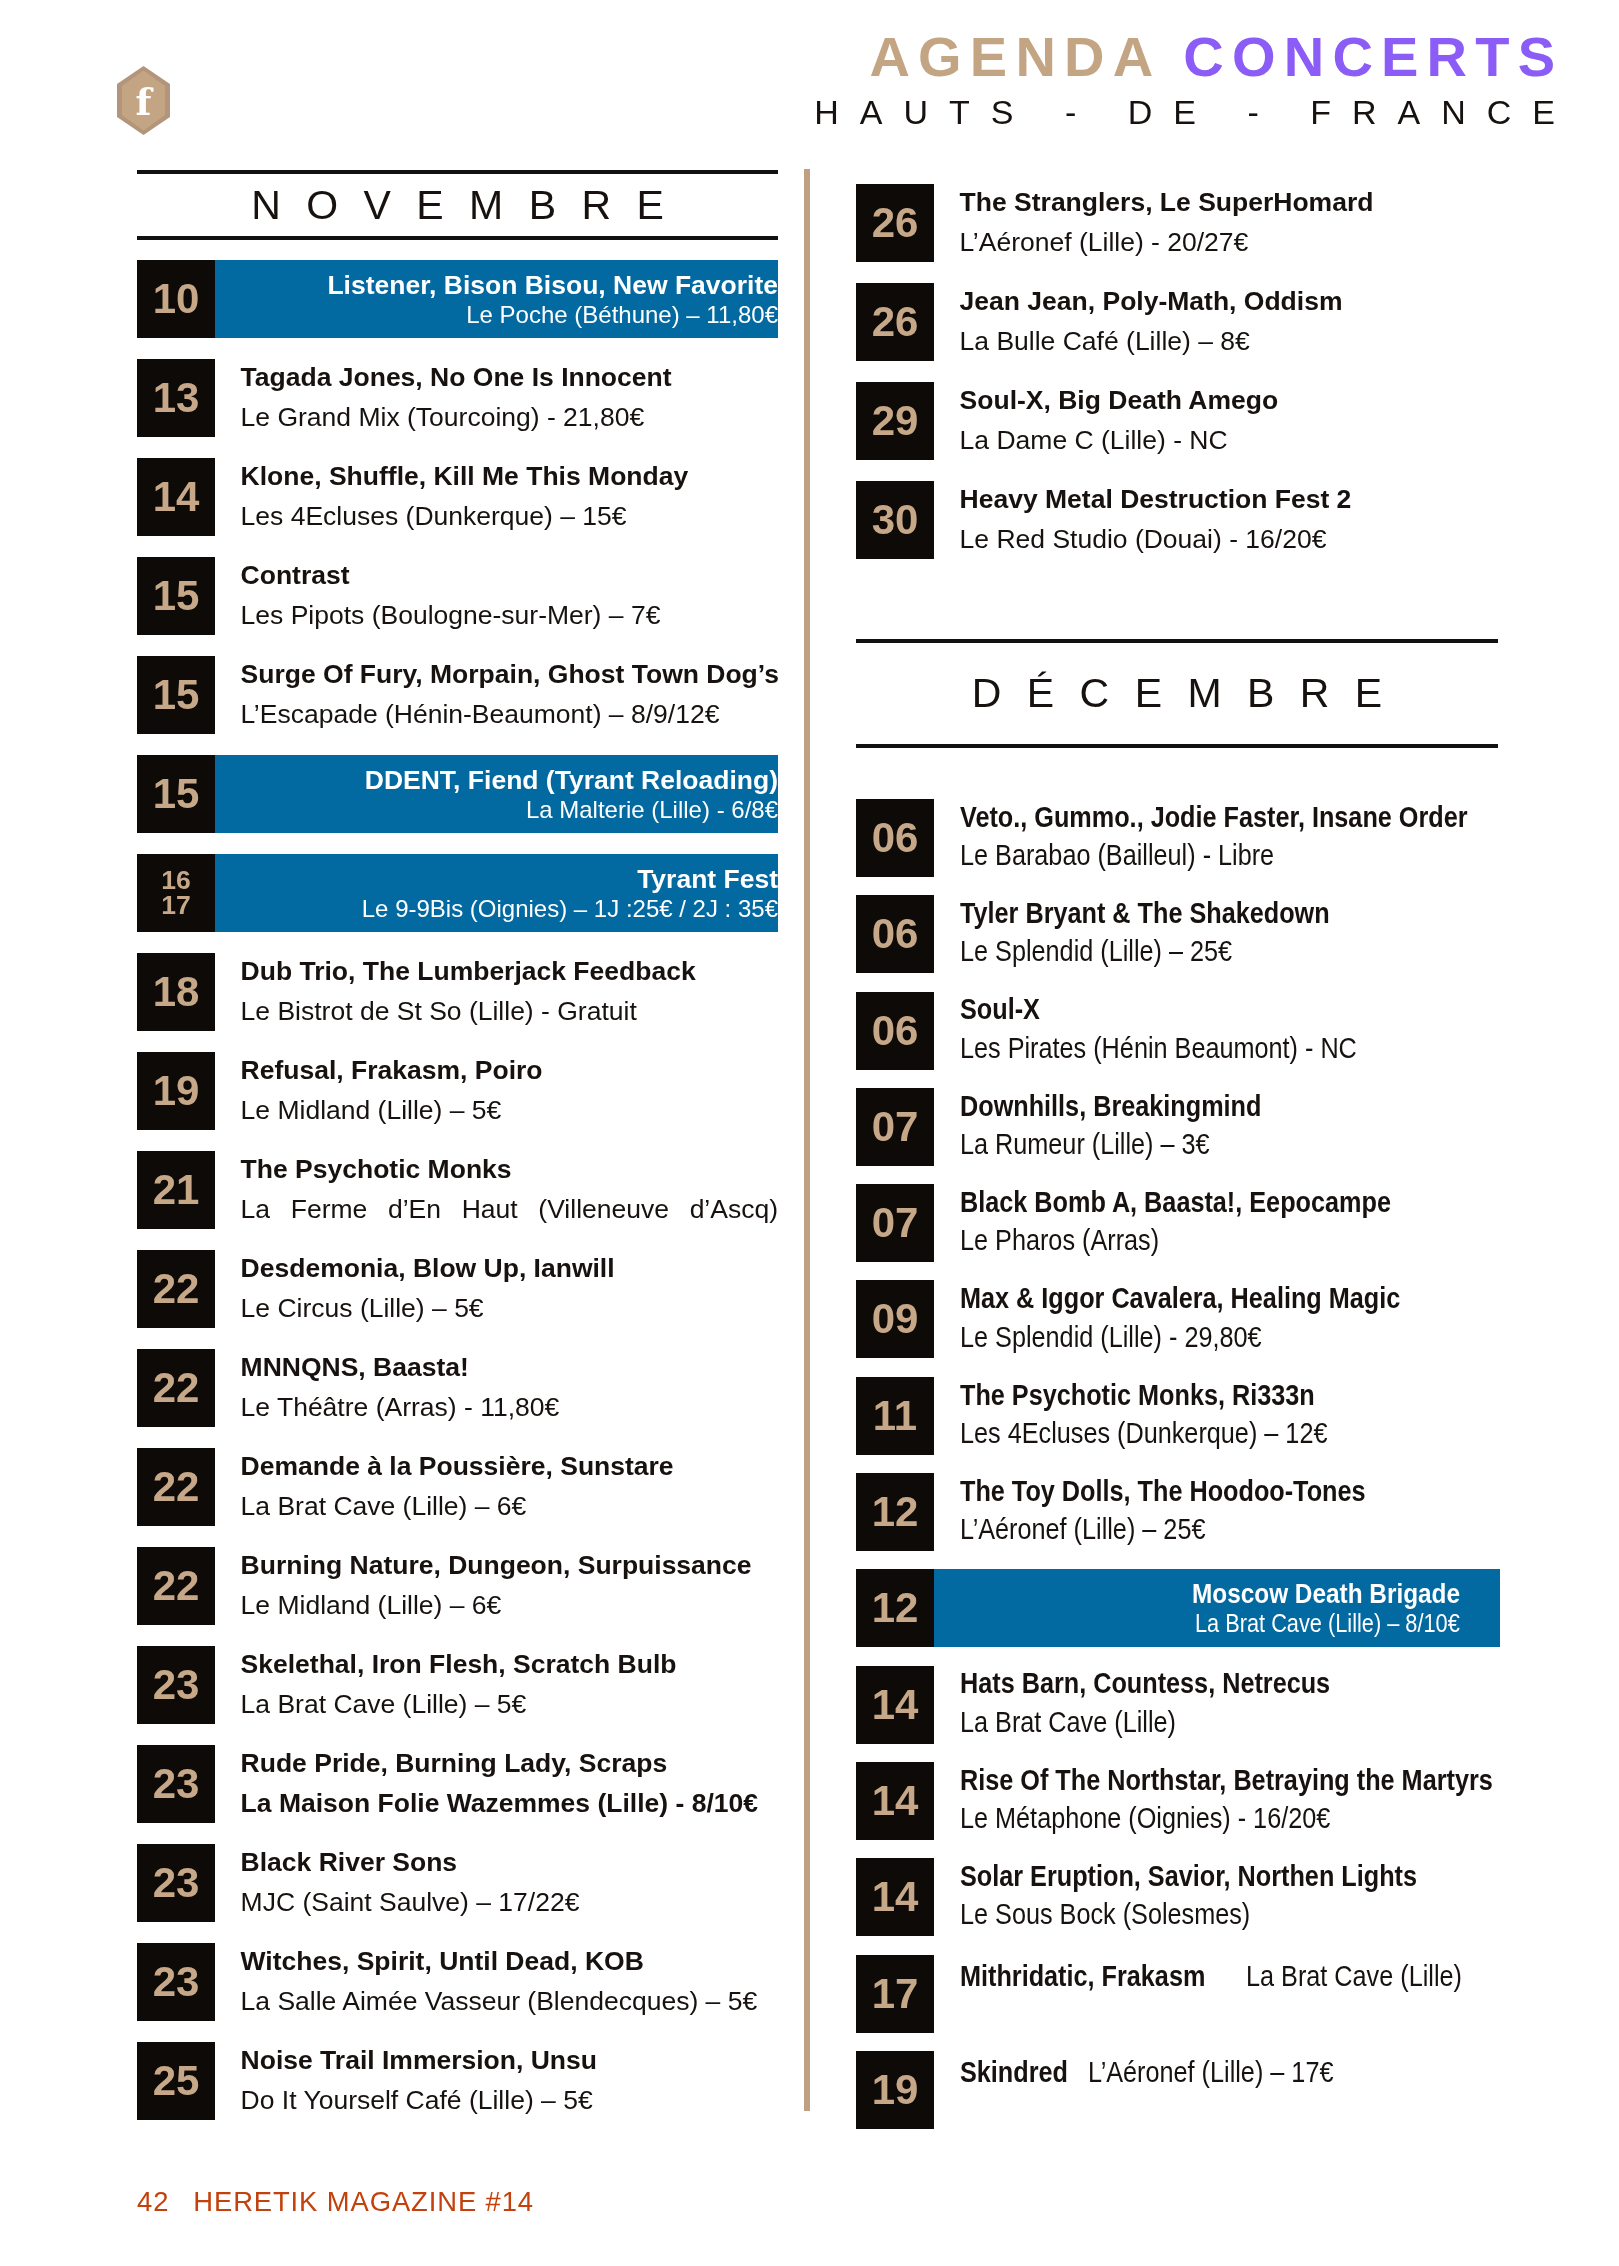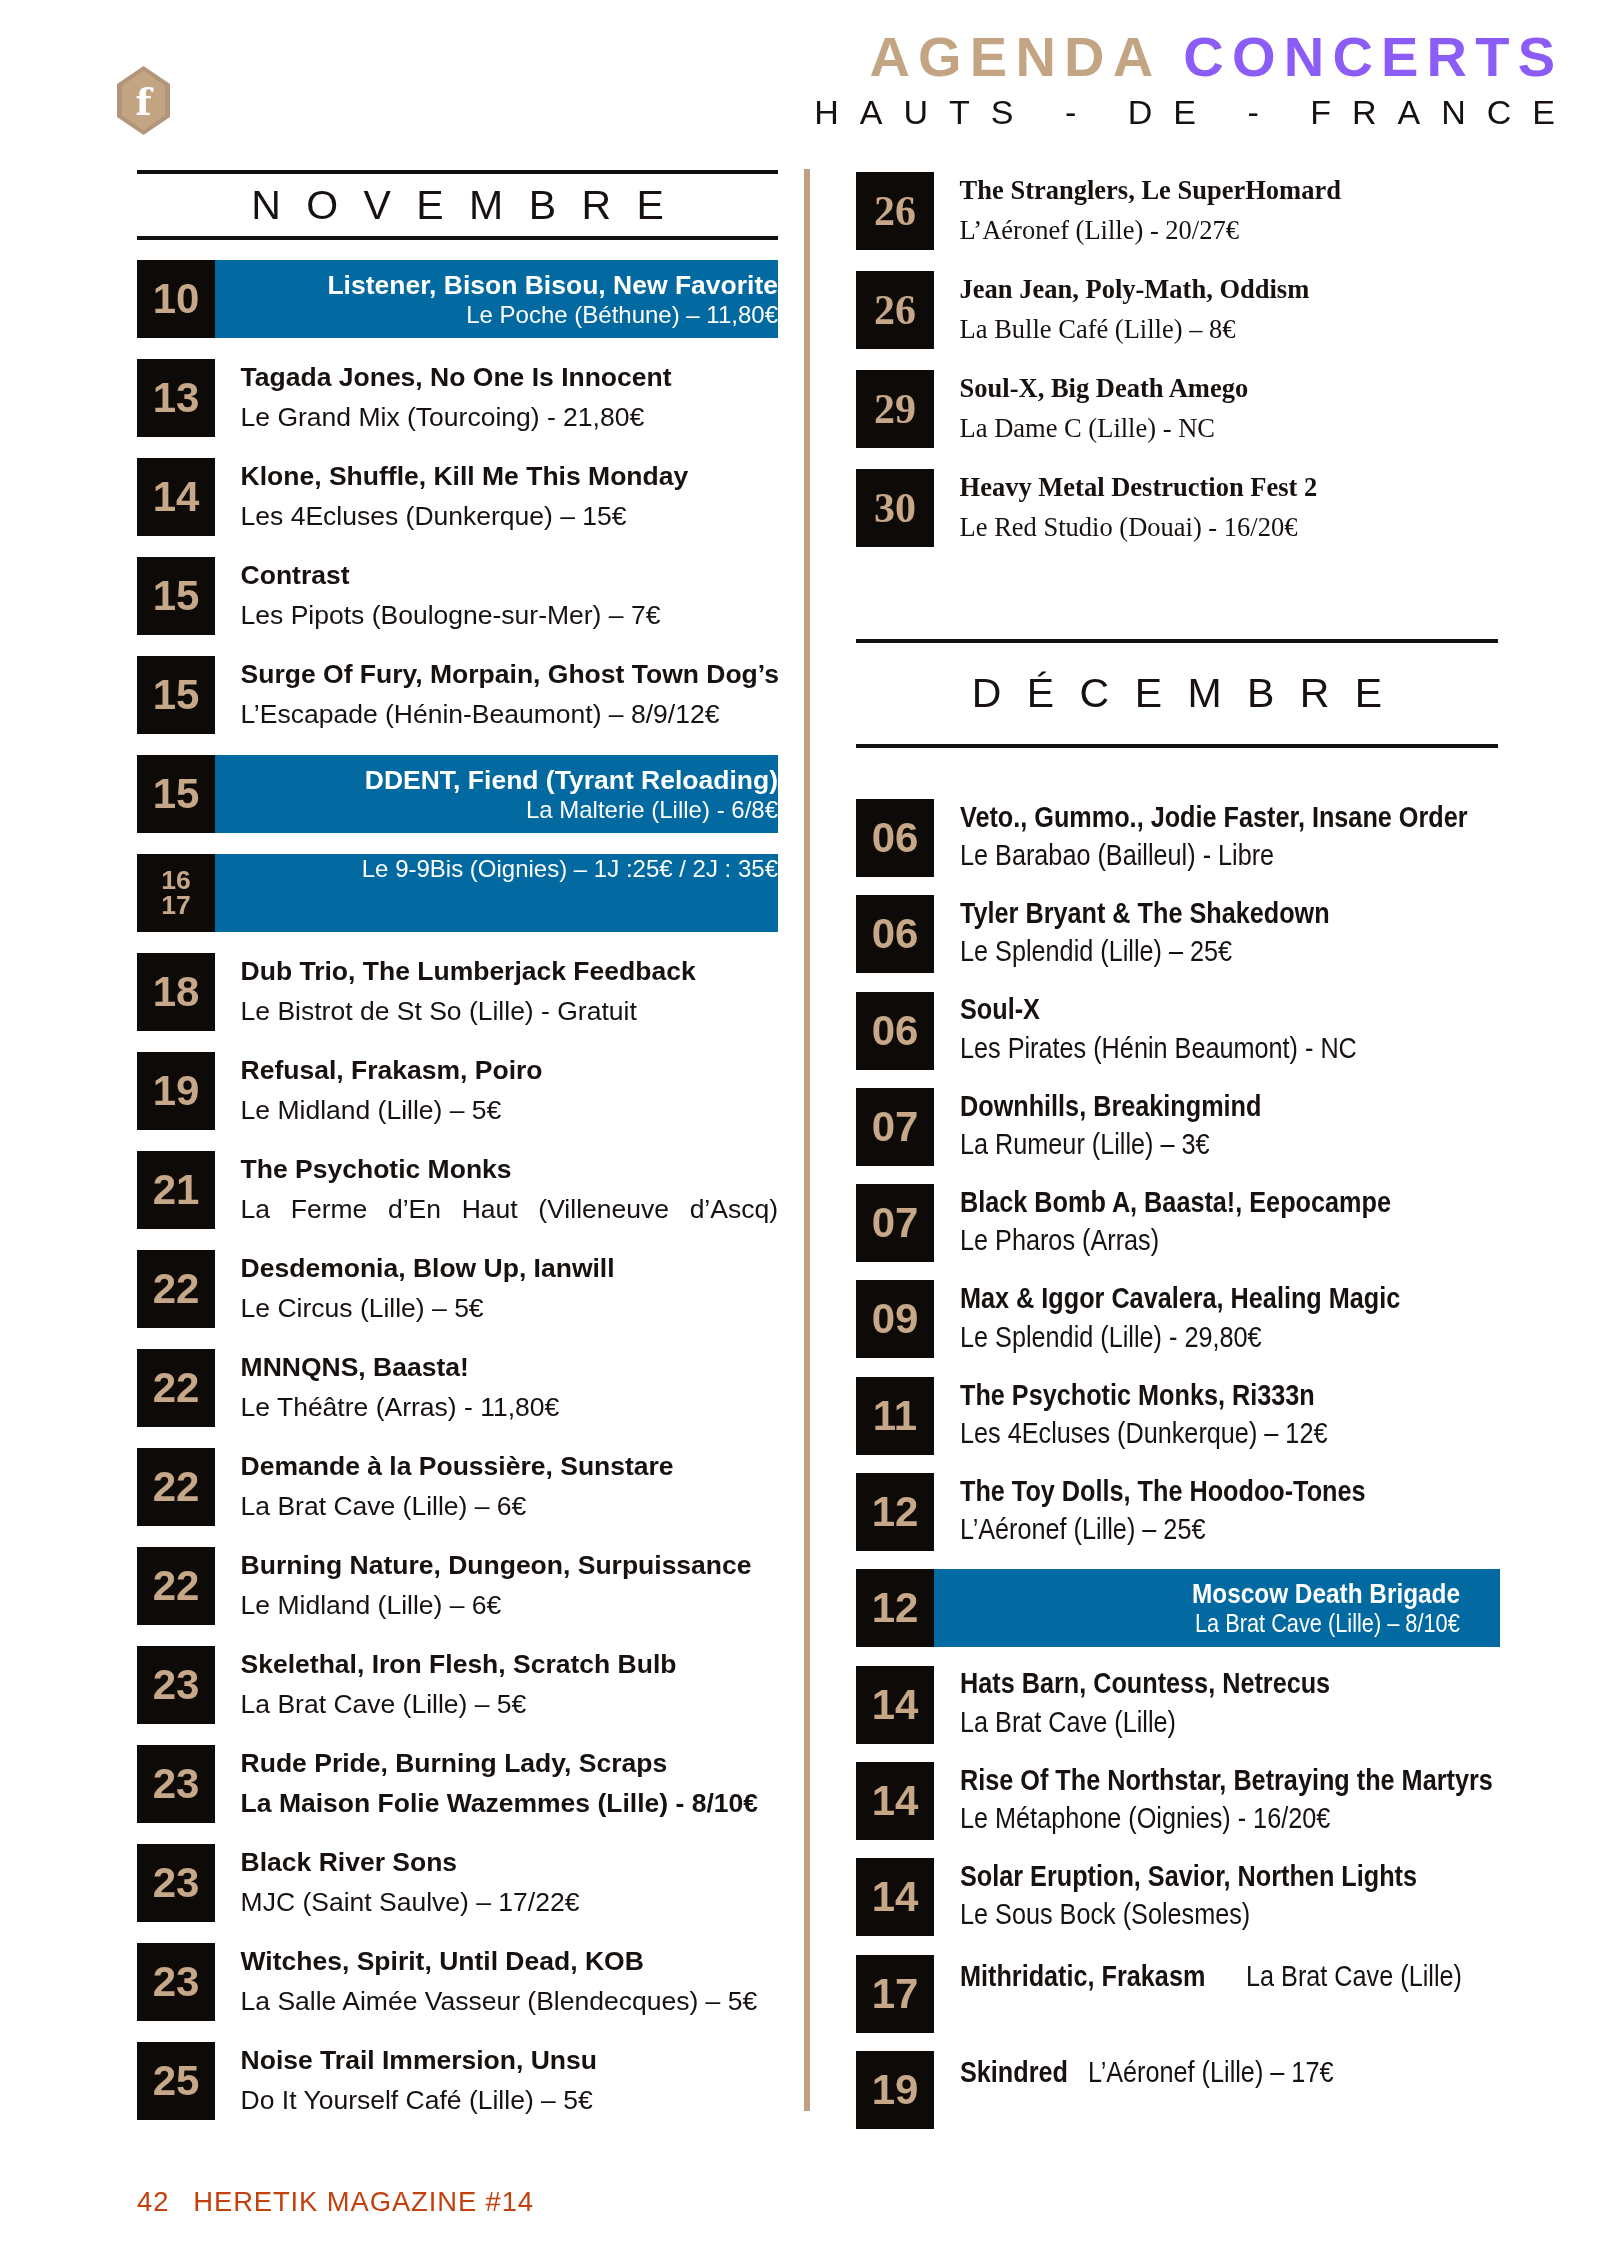--- a/index.html
+++ b/index.html
@@ -31,21 +31,21 @@
   
   .month-header{border-top:4.6px solid #121010;border-bottom:4.6px solid #121010;
                 text-align:center;font-size:41px;font-weight:400;color:#17120f;
                 letter-spacing:0.62em;text-indent:0.62em;white-space:nowrap;}
   .month-header.nov{padding:8.2px 0 7.3px 0;}
   .month-header.dec{position:absolute;left:0;top:471px;width:100%;padding:27.4px 0 26.5px 0;}
 
   
   .events{display:block;}
   .events-left{margin-top:20px;}
-  .events-nov{position:absolute;left:0;top:4px;width:100%;font-family:Liberation Serif, serif;}
+  .events-nov{position:absolute;left:0;top:16px;width:100%;}
   .events-dec{position:absolute;left:0;top:631px;width:100%;}
   .event{display:flex;align-items:stretch;margin-bottom:21px;height:78px;}
   .events-dec .event{margin-bottom:18.3px;}
   .date-box{flex:0 0 78px;width:78px;height:78px;background:#0d0a08;
             display:flex;flex-direction:column;align-items:center;justify-content:center;}
   .date-num{color:#c6a888;font-size:42px;font-weight:bold;line-height:1;}
   .two-dates .date-num{font-size:26.5px;line-height:0.98;}
   .event-body{flex:1 1 auto;padding-left:25.6px;min-width:0;}
   .event-title{font-size:26.5px;font-weight:bold;color:#17120f;line-height:33px;
                padding-top:1.8px;white-space:nowrap;}
@@ -154,20 +154,21 @@
       <div class="event-title">DDENT, Fiend (Tyrant Reloading)</div>
       <div class="event-venue">La Malterie (Lille) - 6/8€</div>
     </div>
   </div>
         <div class="event highlight">
     <div class="date-box two-dates">
       <span class="date-num">16</span>
       <span class="date-num date-num-2">17</span>
     </div>
     <div class="event-body">
+      <div class="event-title">Tyrant Fest</div>
       <div class="event-venue">Le 9-9Bis (Oignies) – 1J :25€ / 2J : 35€</div>
     </div>
   </div>
         <div class="event">
     <div class="date-box">
       <span class="date-num">18</span>
 
     </div>
     <div class="event-body">
       <div class="event-title">Dub Trio, The Lumberjack Feedback</div>

